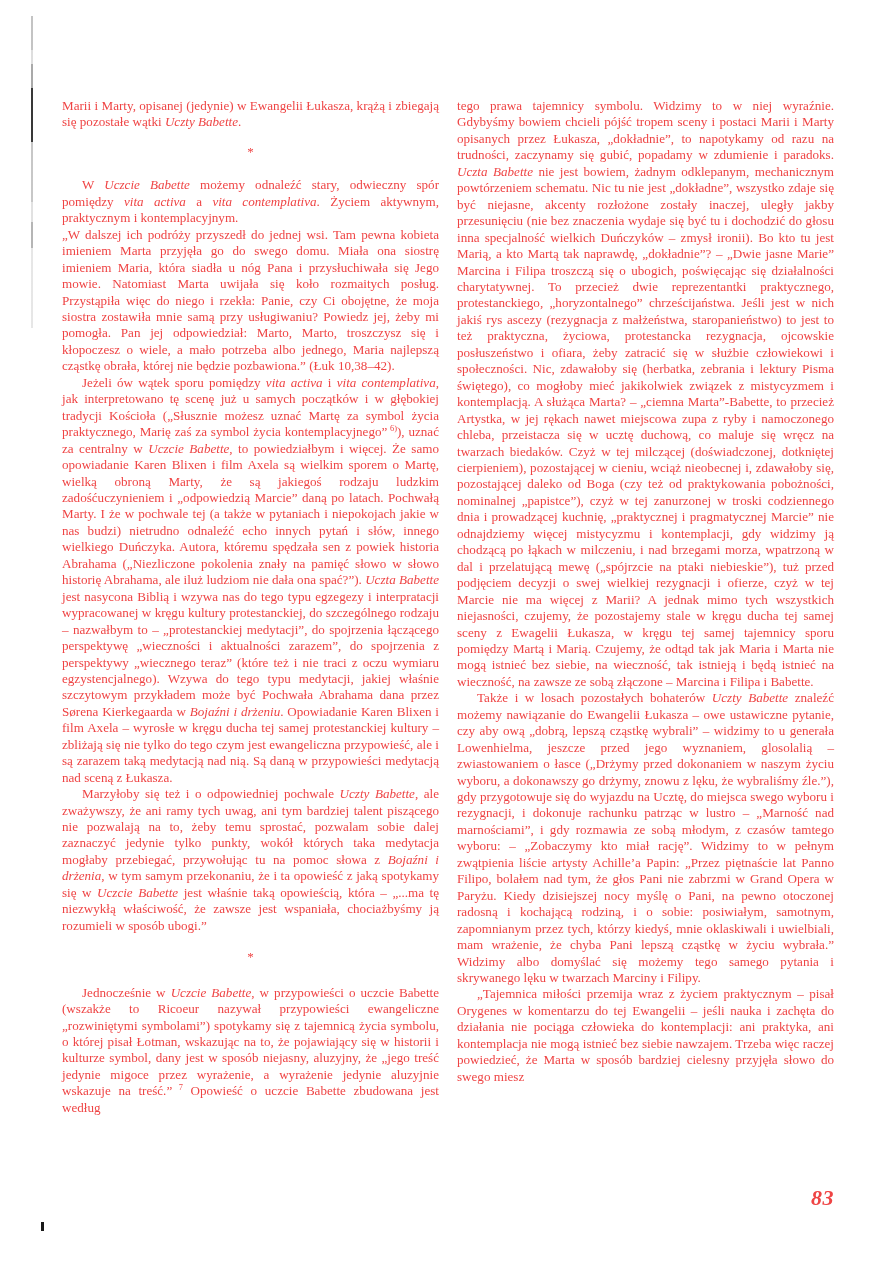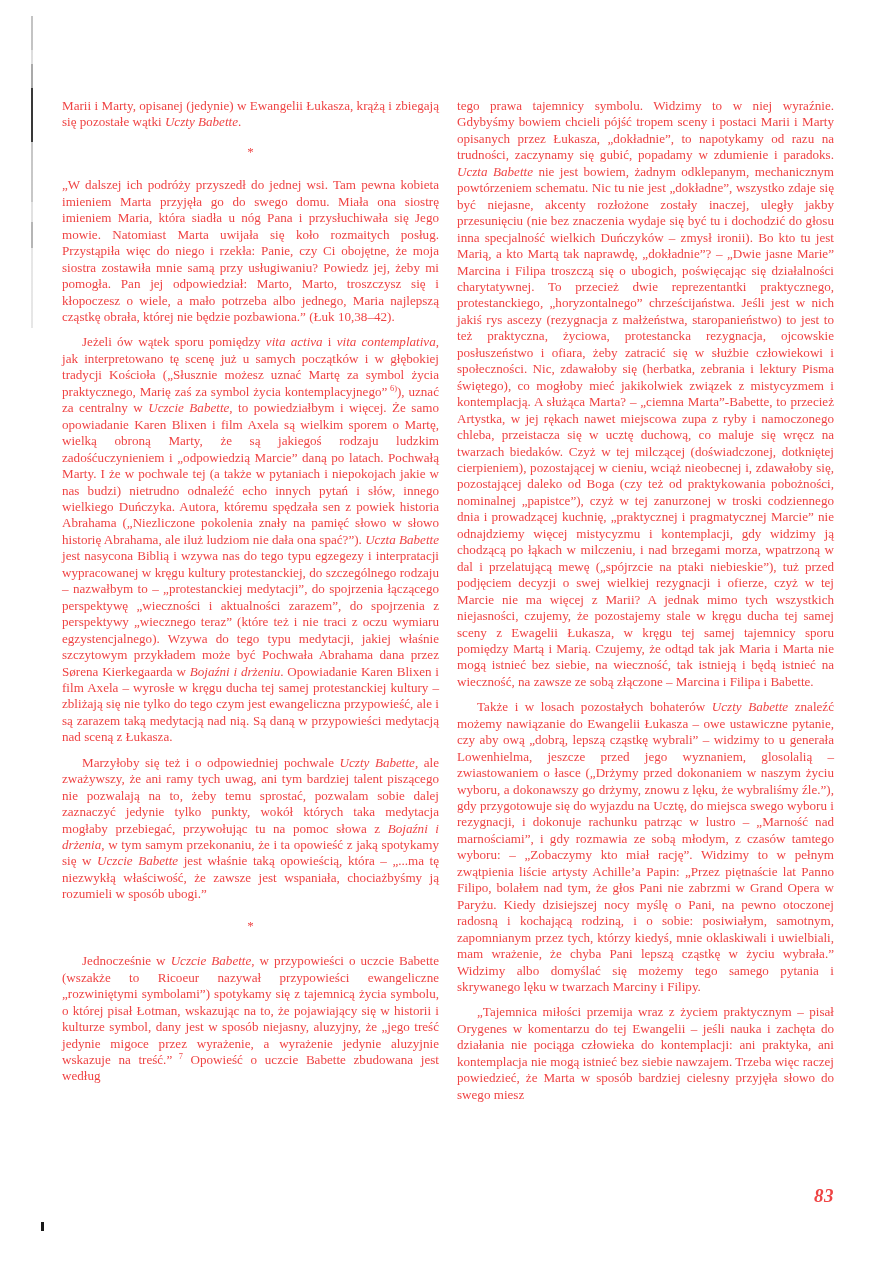--- a/index.html
+++ b/index.html
@@ -65,21 +65,21 @@
     -webkit-hyphens: none;
     hyphens: none;
   }
   .col p {
     margin: 0;
     text-indent: 0;
   }
   .col p.indent {
     text-indent: 20px;
   }
-  .col p + p { margin-top: 9px; }
+  .col p + p { margin-top: 0; }
 
   .sep {
     display: block;
     text-align: center;
     font-size: 13px;
     line-height: 16.45px;
     margin: 13px 0 17px 0;
     letter-spacing: 0;
   }
   .sep-tall { margin: 15px 0 19px 0; }
@@ -88,39 +88,40 @@
   sup {
     font-size: 8.4px;
     vertical-align: super;
     line-height: 0;
   }
 
   .folio {
     position: absolute;
     right: 58px;
     top: 1185px;
-    font-size: 19px;
+    font-size: 22px;
     font-weight: bold;
     font-style: italic;
     font-family: "Liberation Serif", "DejaVu Serif", serif;
     letter-spacing: .5px;
   }
 </style>
 </head>
 <body>
 
 <div class="page">
 
   <div class="scan-edge"></div>
   <div class="scan-speck"></div>
 
   <div class="columns">
     <div class="col" id="left-col">
         <p><span>Marii i Marty, opisanej (jedynie) w Ewangelii Łukasza, krążą i zbiegają się pozostałe wątki </span><i>Uczty Babette</i><span>.</span></p>
         <span class="sep">*</span>
+        <p class="indent"><span>W </span><i>Uczcie Babette</i><span> możemy odnaleźć stary, odwieczny spór pomiędzy </span><i>vita activa</i><span> a </span><i>vita contemplativa</i><span>. Życiem aktywnym, praktycznym i kontemplacyjnym.</span></p>
         <p><span>„W dalszej ich podróży przyszedł do jednej wsi. Tam pewna kobieta imieniem Marta przyjęła go do swego domu. Miała ona siostrę imieniem Maria, która siadła u nóg Pana i przysłuchiwała się Jego mowie. Natomiast Marta uwijała się koło rozmaitych posług. Przystąpiła więc do niego i rzekła: Panie, czy Ci obojętne, że moja siostra zostawiła mnie samą przy usługiwaniu? Powiedz jej, żeby mi pomogła. Pan jej odpowiedział: Marto, Marto, troszczysz się i kłopoczesz o wiele, a mało potrzeba albo jednego, Maria najlepszą cząstkę obrała, której nie będzie pozbawiona.” (Łuk 10,38–42).</span></p>
         <p class="indent"><span>Jeżeli ów wątek sporu pomiędzy </span><i>vita activa</i><span> i </span><i>vita contemplativa</i><span>, jak interpretowano tę scenę już u samych początków i w głębokiej tradycji Kościoła („Słusznie możesz uznać Martę za symbol życia praktycznego, Marię zaś za symbol życia kontemplacyjnego”</span><sup> 6)</sup><span>), uznać za centralny w </span><i>Uczcie Babette</i><span>, to powiedziałbym i więcej. Że samo opowiadanie Karen Blixen i film Axela są wielkim sporem o Martę, wielką obroną Marty, że są jakiegoś rodzaju ludzkim zadośćuczynieniem i „odpowiedzią Marcie” daną po latach. Pochwałą Marty. I że w pochwale tej (a także w pytaniach i niepokojach jakie w nas budzi) nietrudno odnaleźć echo innych pytań i słów, innego wielkiego Duńczyka. Autora, któremu spędzała sen z powiek historia Abrahama („Niezliczone pokolenia znały na pamięć słowo w słowo historię Abrahama, ale iluż ludziom nie dała ona spać?”). </span><i>Uczta Babette</i><span> jest nasycona Biblią i wzywa nas do tego typu egzegezy i interpratacji wypracowanej w kręgu kultury protestanckiej, do szczególnego rodzaju – nazwałbym to – „protestanckiej medytacji”, do spojrzenia łączącego perspektywę „wieczności i aktualności zarazem”, do spojrzenia z perspektywy „wiecznego teraz” (które też i nie traci z oczu wymiaru egzystencjalnego). Wzywa do tego typu medytacji, jakiej właśnie szczytowym przykładem może być Pochwała Abrahama dana przez Sørena Kierkegaarda w </span><i>Bojaźni i drżeniu</i><span>. Opowiadanie Karen Blixen i film Axela – wyrosłe w kręgu ducha tej samej protestanckiej kultury – zbliżają się nie tylko do tego czym jest ewangeliczna przypowieść, ale i są zarazem taką medytacją nad nią. Są daną w przypowieści medytacją nad sceną z Łukasza.</span></p>
         <p class="indent"><span>Marzyłoby się też i o odpowiedniej pochwale </span><i>Uczty Babette</i><span>, ale zważywszy, że ani ramy tych uwag, ani tym bardziej talent piszącego nie pozwalają na to, żeby temu sprostać, pozwalam sobie dalej zaznaczyć jedynie tylko punkty, wokół których taka medytacja mogłaby przebiegać, przywołując tu na pomoc słowa z </span><i>Bojaźni i drżenia</i><span>, w tym samym przekonaniu, że i ta opowieść z jaką spotykamy się w </span><i>Uczcie Babette</i><span> jest właśnie taką opowieścią, która – „...ma tę niezwykłą właściwość, że zawsze jest wspaniała, chociażbyśmy ją rozumieli w sposób ubogi.”</span></p>
         <span class="sep sep-tall">*</span>
         <p class="indent"><span>Jednocześnie w </span><i>Uczcie Babette</i><span>, w przypowieści o uczcie Babette (wszakże to Ricoeur nazywał przypowieści ewangeliczne „rozwiniętymi symbolami”) spotykamy się z tajemnicą życia symbolu, o której pisał Łotman, wskazując na to, że pojawiający się w historii i kulturze symbol, dany jest w sposób niejasny, aluzyjny, że „jego treść jedynie migoce przez wyrażenie, a wyrażenie jedynie aluzyjnie wskazuje na treść.”</span><sup> 7</sup><span> Opowieść o uczcie Babette zbudowana jest według</span></p>
       </div>
     <div class="col" id="right-col">
         <p><span>tego prawa tajemnicy symbolu. Widzimy to w niej wyraźnie. Gdybyśmy bowiem chcieli pójść tropem sceny i postaci Marii i Marty opisanych przez Łukasza, „dokładnie”, to napotykamy od razu na trudności, zaczynamy się gubić, popadamy w zdumienie i paradoks. </span><i>Uczta Babette</i><span> nie jest bowiem, żadnym odklepanym, mechanicznym powtórzeniem schematu. Nic tu nie jest „dokładne”, wszystko zdaje się być niejasne, akcenty rozłożone zostały inaczej, uległy jakby przesunięciu (nie bez znaczenia wydaje się być tu i dochodzić do głosu inna specjalność wielkich Duńczyków – zmysł ironii). Bo kto tu jest Marią, a kto Martą tak naprawdę, „dokładnie”? – „Dwie jasne Marie” Marcina i Filipa troszczą się o ubogich, poświęcając się działalności charytatywnej. To przecież dwie reprezentantki praktycznego, protestanckiego, „horyzontalnego” chrześcijaństwa. Jeśli jest w nich jakiś rys ascezy (rezygnacja z małżeństwa, staropanieństwo) to jest to też praktyczna, życiowa, protestancka rezygnacja, ojcowskie posłuszeństwo i ofiara, żeby zatracić się w służbie człowiekowi i społeczności. Nic, zdawałoby się (herbatka, zebrania i lektury Pisma świętego), co mogłoby mieć jakikolwiek związek z mistycyzmem i kontemplacją. A służąca Marta? – „ciemna Marta”-Babette, to przecież Artystka, w jej rękach nawet miejscowa zupa z ryby i namoczonego chleba, przeistacza się w ucztę duchową, co maluje się wręcz na twarzach biedaków. Czyż w tej milczącej (doświadczonej, dotkniętej cierpieniem), pozostającej w cieniu, wciąż nieobecnej i, zdawałoby się, pozostającej daleko od Boga (czy też od praktykowania pobożności, nominalnej „papistce”), czyż w tej zanurzonej w troski codziennego dnia i prowadzącej kuchnię, „praktycznej i pragmatycznej Marcie” nie odnajdziemy więcej mistycyzmu i kontemplacji, gdy widzimy ją chodzącą po łąkach w milczeniu, i nad brzegami morza, wpatrzoną w dal i przelatującą mewę („spójrzcie na ptaki niebieskie”), tuż przed podjęciem decyzji o swej wielkiej rezygnacji i ofierze, czyż w tej Marcie nie ma więcej z Marii? A jednak mimo tych wszystkich niejasności, czujemy, że pozostajemy stale w kręgu ducha tej samej sceny z Ewagelii Łukasza, w kręgu tej samej tajemnicy sporu pomiędzy Martą i Marią. Czujemy, że odtąd tak jak Maria i Marta nie mogą istnieć bez siebie, na wieczność, tak istnieją i będą istnieć na wieczność, na zawsze ze sobą złączone – Marcina i Filipa i Babette.</span></p>
         <p class="indent"><span>Także i w losach pozostałych bohaterów </span><i>Uczty Babette</i><span> znaleźć możemy nawiązanie do Ewangelii Łukasza – owe ustawiczne pytanie, czy aby ową „dobrą, lepszą cząstkę wybrali” – widzimy to u generała Lowenhielma, jeszcze przed jego wyznaniem, glosolalią – zwiastowaniem o łasce („Drżymy przed dokonaniem w naszym życiu wyboru, a dokonawszy go drżymy, znowu z lęku, że wybraliśmy źle.”), gdy przygotowuje się do wyjazdu na Ucztę, do miejsca swego wyboru i rezygnacji, i dokonuje rachunku patrząc w lustro – „Marność nad marnościami”, i gdy rozmawia ze sobą młodym, z czasów tamtego wyboru: – „Zobaczymy kto miał rację”. Widzimy to w pełnym zwątpienia liście artysty Achille’a Papin: „Przez piętnaście lat Panno Filipo, bolałem nad tym, że głos Pani nie zabrzmi w Grand Opera w Paryżu. Kiedy dzisiejszej nocy myślę o Pani, na pewno otoczonej radosną i kochającą rodziną, i o sobie: posiwiałym, samotnym, zapomnianym przez tych, którzy kiedyś, mnie oklaskiwali i uwielbiali, mam wrażenie, że chyba Pani lepszą cząstkę w życiu wybrała.” Widzimy albo domyślać się możemy tego samego pytania i skrywanego lęku w twarzach Marciny i Filipy.</span></p>
         <p class="indent"><span>„Tajemnica miłości przemija wraz z życiem praktycznym – pisał Orygenes w komentarzu do tej Ewangelii – jeśli nauka i zachęta do działania nie pociąga człowieka do kontemplacji: ani praktyka, ani kontemplacja nie mogą istnieć bez siebie nawzajem. Trzeba więc raczej powiedzieć, że Marta w sposób bardziej cielesny przyjęła słowo do swego miesz</span></p>

